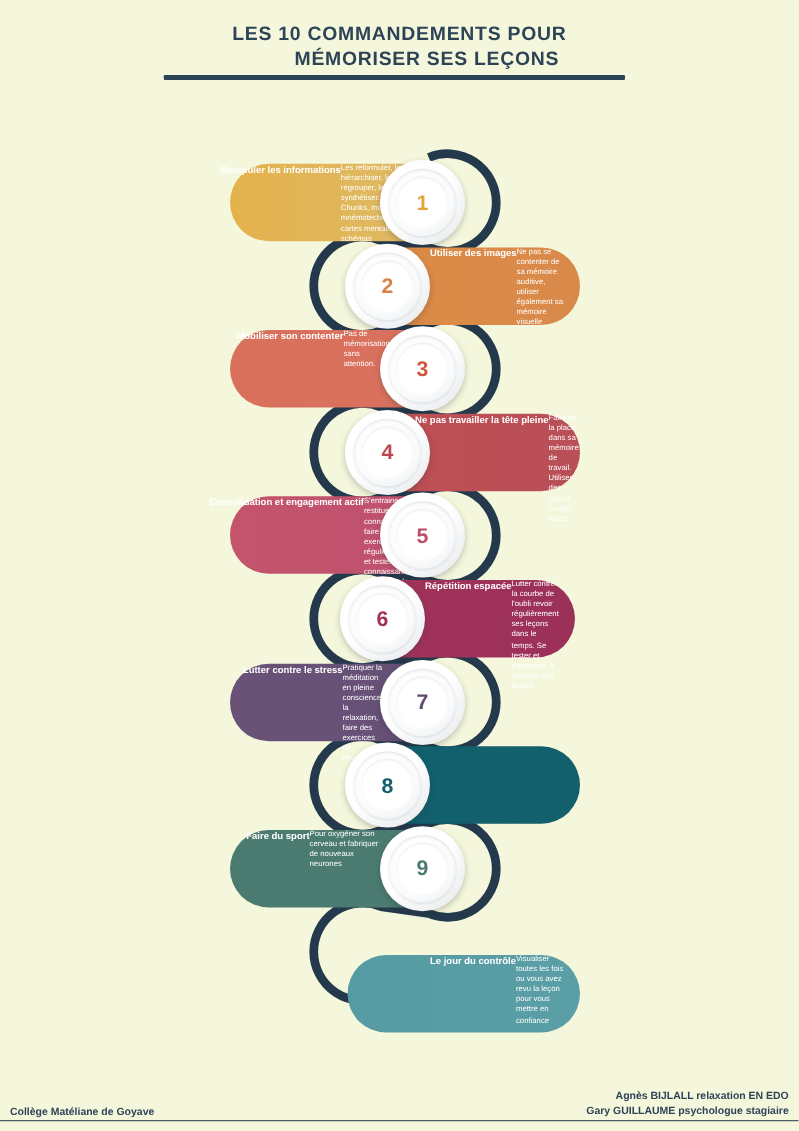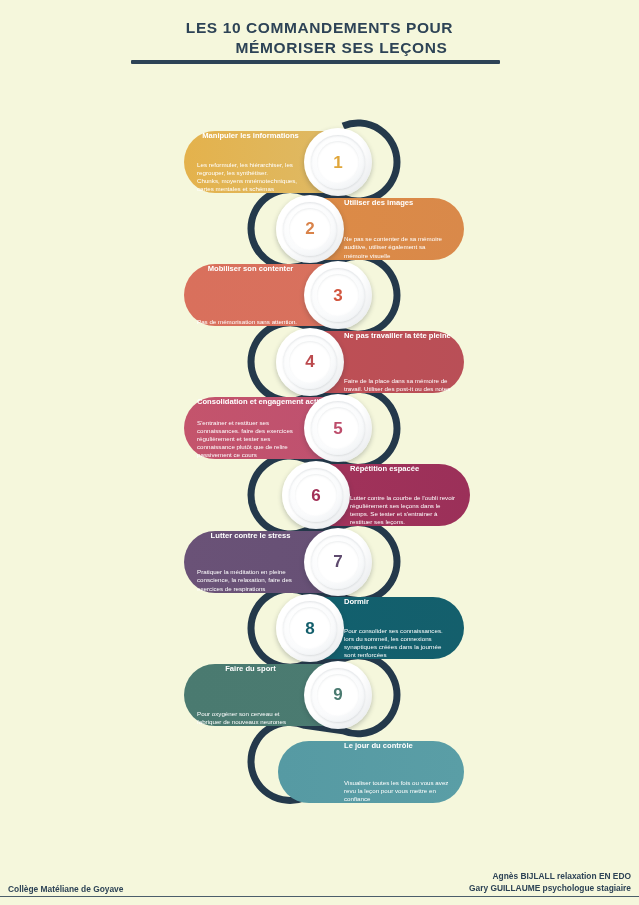--- a/index.html
+++ b/index.html
@@ -33,21 +33,21 @@
   
   .steps{position:absolute;left:0;top:0;width:639px;height:905px;}
   .step{position:absolute;height:62px;}
   .card{
     position:absolute;top:0;height:62px;width:100%;
     border-radius:31px;
     box-sizing:border-box;
   }
   .txt{
     position:absolute;top:0;height:62px;
-    display:flex;flex-direction:column;justify-content:space-between;
+    display:flex;flex-direction:row;justify-content:center;
   }
   .step.left .txt{left:13px;right:66px;}
   .step.right .txt{left:66px;right:13px;}
   .ttl{
     font-size:7.6px;font-weight:bold;color:#ffffff;
     line-height:9.5px;margin-bottom:1.5px;white-space:nowrap;
   }
   .step.left .ttl{text-align:center;}
   .step.right .ttl{text-align:left;}
   .desc{
@@ -168,21 +168,21 @@
       <div class="txt">
         <div class="ttl">Consolidation et engagement actif</div>
         <div class="desc">
           <div>S'entrainer et restituer ses connaissances. faire des exercices régulièrement et tester ses connaissance plutôt que de relire passivement ce cours</div>
         </div>
       </div>
       <div class="med">
         <span class="num" style="color: rgb(189, 77, 107);">5</span>
       </div>
     </div>
-    <div class="step right" style="top: 464px; left: 284px; width: 186px;">
+    <div class="step right" style="top: 464px; left: 274px; width: 186px;">
       <div class="card" style="background: linear-gradient(90deg, rgb(163, 51, 90) 0%, rgb(155, 48, 89) 100%);"></div>
       <div class="txt">
         <div class="ttl">Répétition espacée</div>
         <div class="desc">
           <div>Lutter contre la courbe de l'oubli revoir régulièrement ses leçons dans le temps. Se tester et s'entrainer à restituer ses leçons.</div>
         </div>
       </div>
       <div class="med">
         <span class="num" style="color: rgb(162, 48, 87);">6</span>
       </div>
@@ -194,44 +194,37 @@
         <div class="desc">
           <div>Pratiquer la méditation en pleine conscience, la relaxation, faire des exercices de respirations</div>
         </div>
       </div>
       <div class="med">
         <span class="num" style="color: rgb(94, 74, 110);">7</span>
       </div>
     </div>
     <div class="step right" style="top: 597.2px; left: 278px; width: 186px;">
       <div class="card" style="background: linear-gradient(90deg, rgb(17, 96, 110) 0%, rgb(20, 95, 108) 100%);"></div>
-      <div class="txt">
-        <div class="ttl">Dormir</div>
-        <div class="desc">
-          <div>Pour consolider ses connaissances.</div>
-          <div>lors du sommeil, les connexions synaptiques créées dans la journée sont renforcées</div>
-        </div>
-      </div>
       <div class="med">
         <span class="num" style="color: rgb(20, 95, 108);">8</span>
       </div>
     </div>
     <div class="step left" style="top: 663.8px; left: 184px; width: 186px;">
       <div class="card" style="background: linear-gradient(90deg, rgb(74, 122, 112) 0%, rgb(75, 123, 113) 100%);"></div>
       <div class="txt">
         <div class="ttl">Faire du sport</div>
         <div class="desc">
           <div>Pour oxygéner son cerveau et fabriquer de nouveaux neurones</div>
         </div>
       </div>
       <div class="med">
         <span class="num" style="color: rgb(74, 122, 112);">9</span>
       </div>
     </div>
-    <div class="step right" style="top: 741px; left: 278px; width: 186px;">
+    <div class="step right" style="top: 764px; left: 278px; width: 186px;">
       <div class="card" style="background: linear-gradient(90deg, rgb(86, 154, 163) 0%, rgb(90, 158, 166) 100%);"></div>
       <div class="txt">
         <div class="ttl">Le jour du contrôle</div>
         <div class="desc">
           <div>Visualiser toutes les fois ou vous avez revu la leçon pour vous mettre en confiance</div>
         </div>
       </div>
     </div>
   </div>
 

